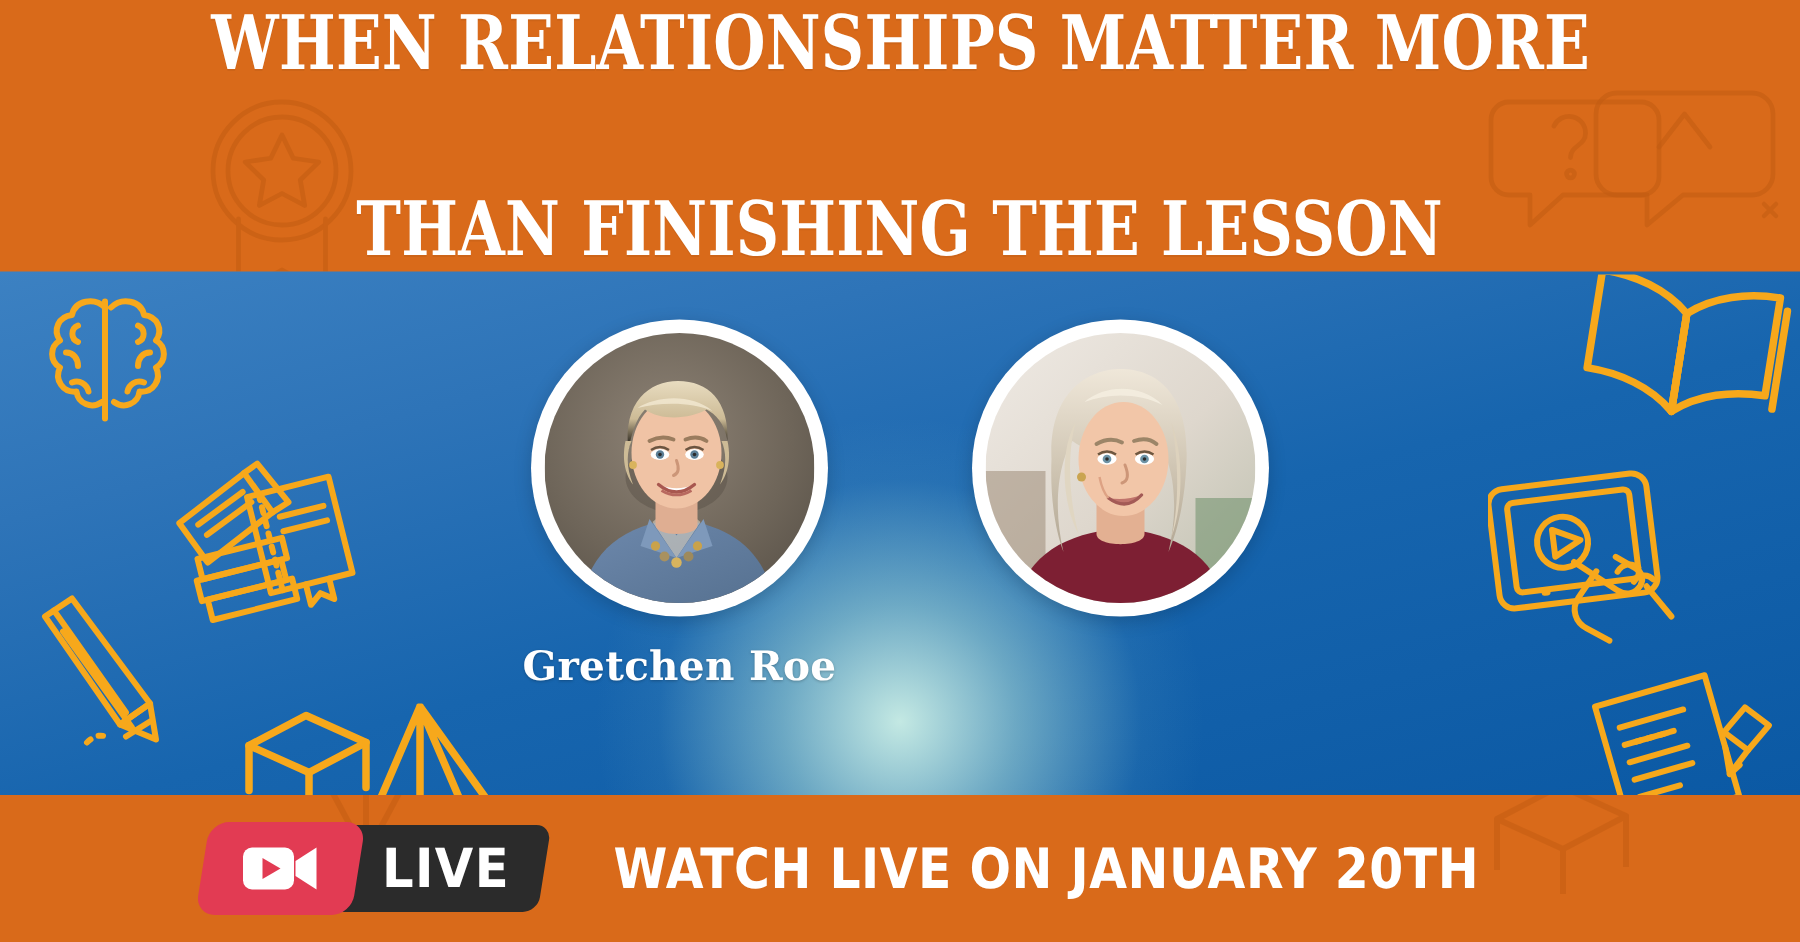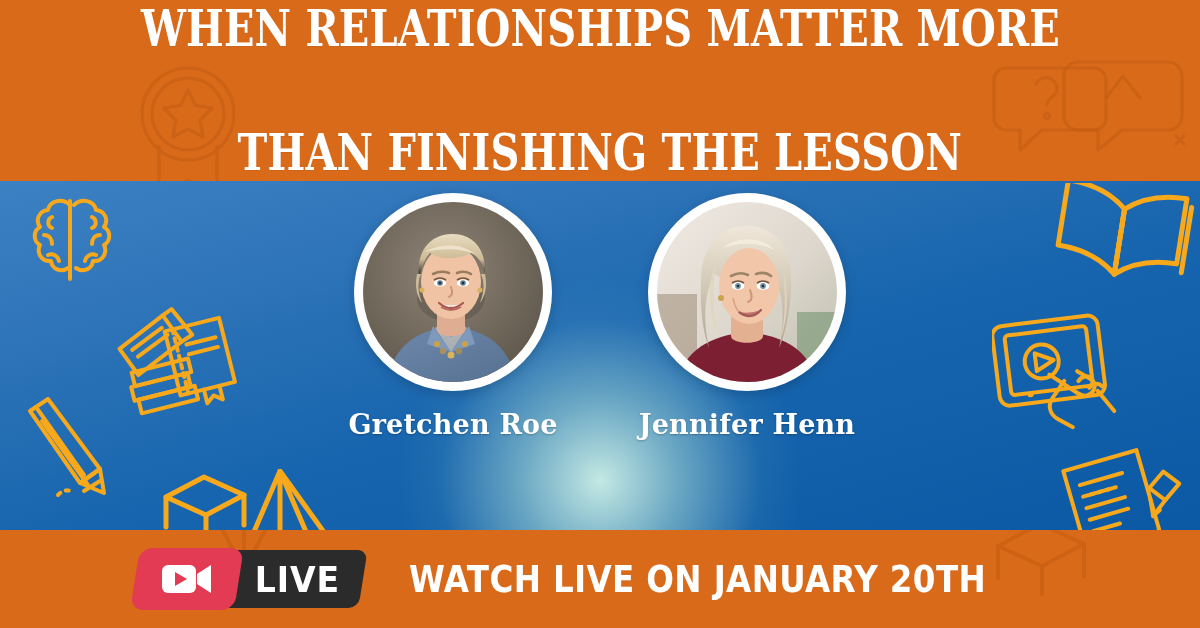--- a/index.html
+++ b/index.html
@@ -39,21 +39,21 @@
       linear-gradient(165deg,#3C81C2 0%, #2E74B8 25%, #1765AE 55%, #0B59A4 100%);
   }
   .stage-deco{position:absolute;}
   .ink{fill:none;stroke:#F7A81B;stroke-width:5;stroke-linecap:round;stroke-linejoin:round;}
   .ink-thin{fill:none;stroke:#F7A81B;stroke-width:4;stroke-linecap:round;stroke-linejoin:round;}
 
   
   .portraits{
     position:absolute;left:0;top:0;width:1200px;height:349px;z-index:5;
     display:flex;align-items:flex-start;justify-content:center;gap:54px;
-    padding-top:12px;box-sizing:border-box;
+    padding-top:32px;box-sizing:border-box;
   }
   .person{width:240px;display:flex;flex-direction:column;align-items:center;}
   .avatar{
     width:198px;height:198px;border-radius:50%;
     background:#fff;padding:9px;box-sizing:border-box;
     box-shadow:0 3px 12px rgba(0,0,0,.18);
   }
   .avatar-inner{
     width:100%;height:100%;border-radius:50%;overflow:hidden;position:relative;
   }
@@ -347,21 +347,20 @@
 
               <path d="M82 110 q12 8 22 -2 q-11 4 -22 2 Z" fill="#c0746c"></path>
               <path d="M82 110 q12 9 22 -2" stroke="#a35a56" stroke-width="2.2" fill="none" stroke-linecap="round"></path>
 
               <path d="M76 96 q2 10 6 14" stroke="#dda284" stroke-width="1.6" fill="none"></path>
 
               <circle cx="64" cy="96" r="3" fill="#caa451"></circle>
             </svg>
           </div>
         </div>
-        <div class="p-name">Jennifer Henn</div>
       </div>
 
     </div>
   </div>
 
   <div class="footer">
 
     <svg class="footer-deco" style="left:188px;top:-18px;" width="110" height="60" viewBox="0 0 110 60">
       <g fill="none" stroke="#C25C12" stroke-width="4" stroke-linecap="round">
         <path d="M56 58 L26 2 M56 58 L86 2 M56 58 L56 2"></path>

